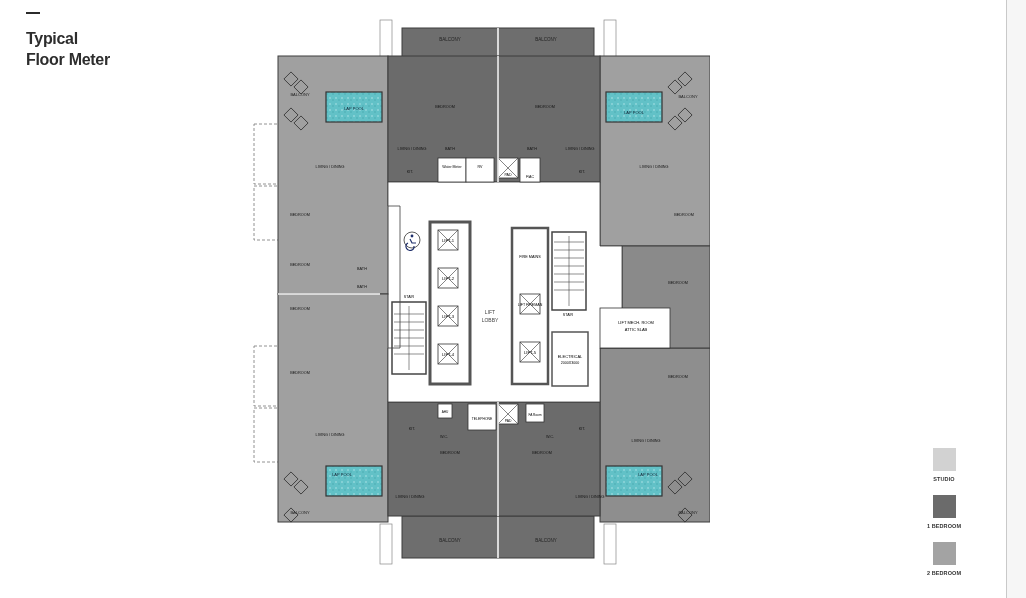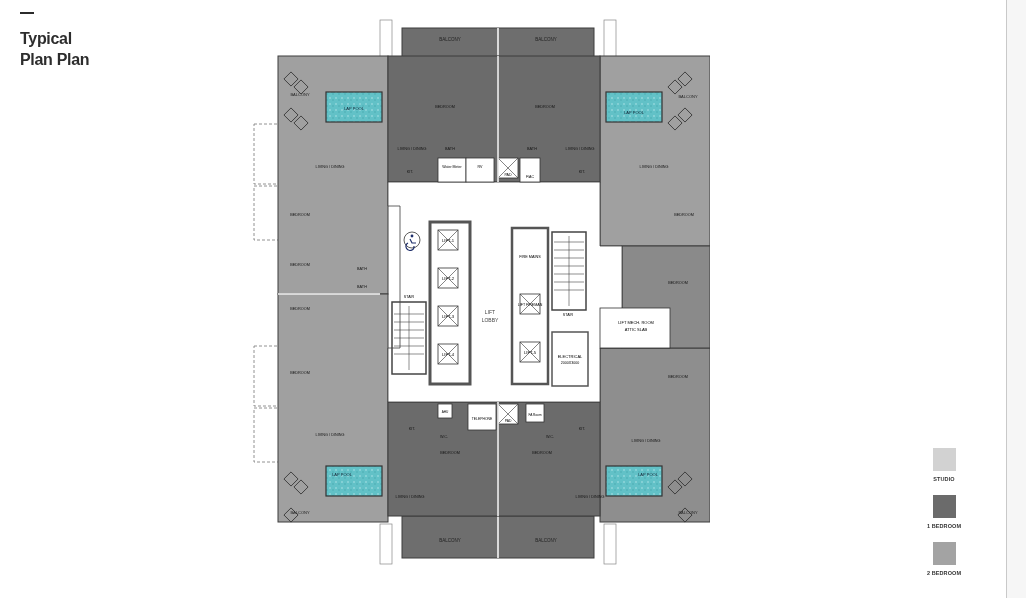--- a/index.html
+++ b/index.html
@@ -1,35 +1,35 @@
 <!DOCTYPE html>
 <html><head>
 <meta charset="utf-8">
 <style>
   html, body { margin:0; padding:0; }
   body { width:1026px; height:598px; position:relative; background:#ffffff; overflow:hidden;
          font-family:"Liberation Sans", sans-serif; color:#2b2b2b; }
-  .title-block { position:absolute; left:20px; top:12px; }
+  .title-block { position:absolute; left:26px; top:12px; }
   .title-dash { width:14px; height:2px; background:#2b2b2b; margin-bottom:14px; }
   .title-line { font-size:16px; font-weight:bold; line-height:21px; letter-spacing:-0.3px; color:#2d2d2d; }
   .right-panel { position:absolute; left:1006px; top:0; width:20px; height:598px; background:#f6f6f6; border-left:1px solid #c9c9c9; }
   .plan { position:absolute; left:250px; top:18px; width:460px; height:548px; }
   .legend { position:absolute; left:922px; top:448px; width:44px; }
   .legend-item { display:flex; flex-direction:column; align-items:center; margin-bottom:13px; }
   .swatch { width:23px; height:23px; }
   .legend-label { font-size:5.5px; font-weight:bold; color:#333; margin-top:5px; letter-spacing:0.1px; white-space:nowrap; }
   svg text { font-family:"Liberation Sans", sans-serif; }
 </style>
 </head>
 <body>
 
 <div class="title-block">
   <div class="title-dash"></div>
   <div class="title-line">Typical</div>
-  <div class="title-line">Plan Plan</div>
+  <div class="title-line">Floor Meter</div>
 </div>
 
 <div class="plan">
 <svg width="460" height="548" viewBox="0 0 460 548" xmlns="http://www.w3.org/2000/svg">
   <defs>
     <pattern id="poolTex" width="6" height="6" patternUnits="userSpaceOnUse">
       <rect width="6" height="6" fill="#62c1c7"></rect>
       <circle cx="2" cy="2" r="1" fill="#8fd6da"></circle>
       <circle cx="5" cy="4" r="0.8" fill="#49aab1"></circle>
     </pattern>

